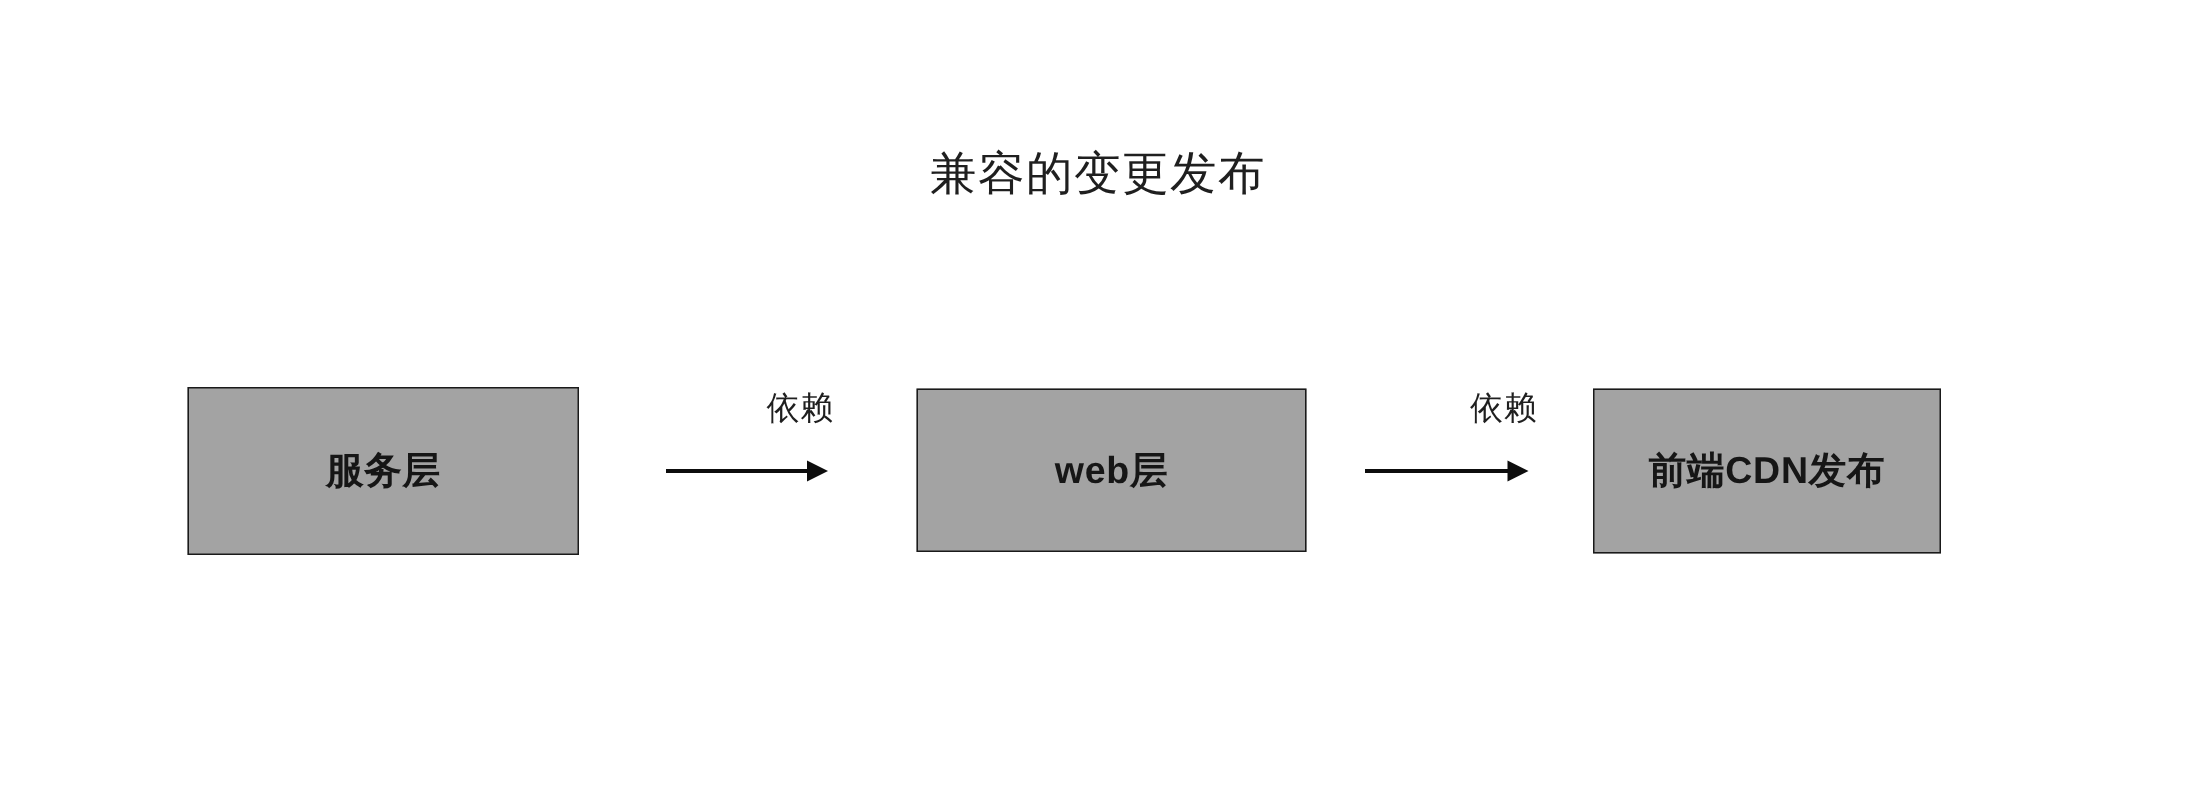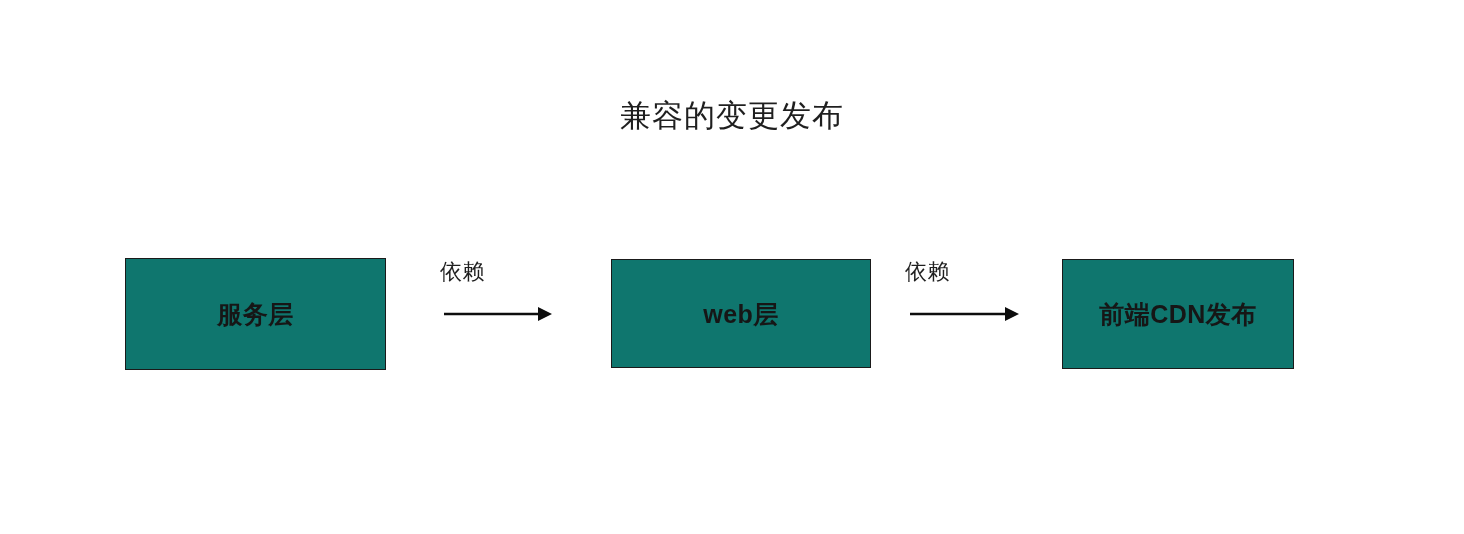--- a/index.html
+++ b/index.html
@@ -35,21 +35,21 @@
     color: #1f1f1f;
     white-space: nowrap;
     margin-top: 12px;
   }
 
   
   .node {
     position: absolute;
     box-sizing: border-box;
     border: 1.4px solid #1a1a1a;
-    background: #0f766e;
+    background: #a3a3a3;
     display: flex;
     align-items: center;
     justify-content: center;
   }
   .node-label {
     font-size: 25px;
     font-weight: 700;
     line-height: 30px;
     color: #161616;
     white-space: nowrap;
@@ -67,21 +67,21 @@
   }
   .connector svg {
     display: block;
     overflow: visible;
   }
   #connector-1 { left: 440px; top: 296px; width: 116px; }
   #connector-2 { left: 905px; top: 296px; width: 120px; }
 
   .edge-label {
     position: absolute;
-    text-align: left;
+    text-align: right;
     font-size: 22px;
     font-weight: 400;
     line-height: 28px;
     color: #1f1f1f;
     white-space: nowrap;
     letter-spacing: 0.5px;
   }
   #edge-label-1 { left: 440px; top: 258px; width: 116px; }
   #edge-label-2 { left: 905px; top: 258px; width: 120px; }
 </style>

